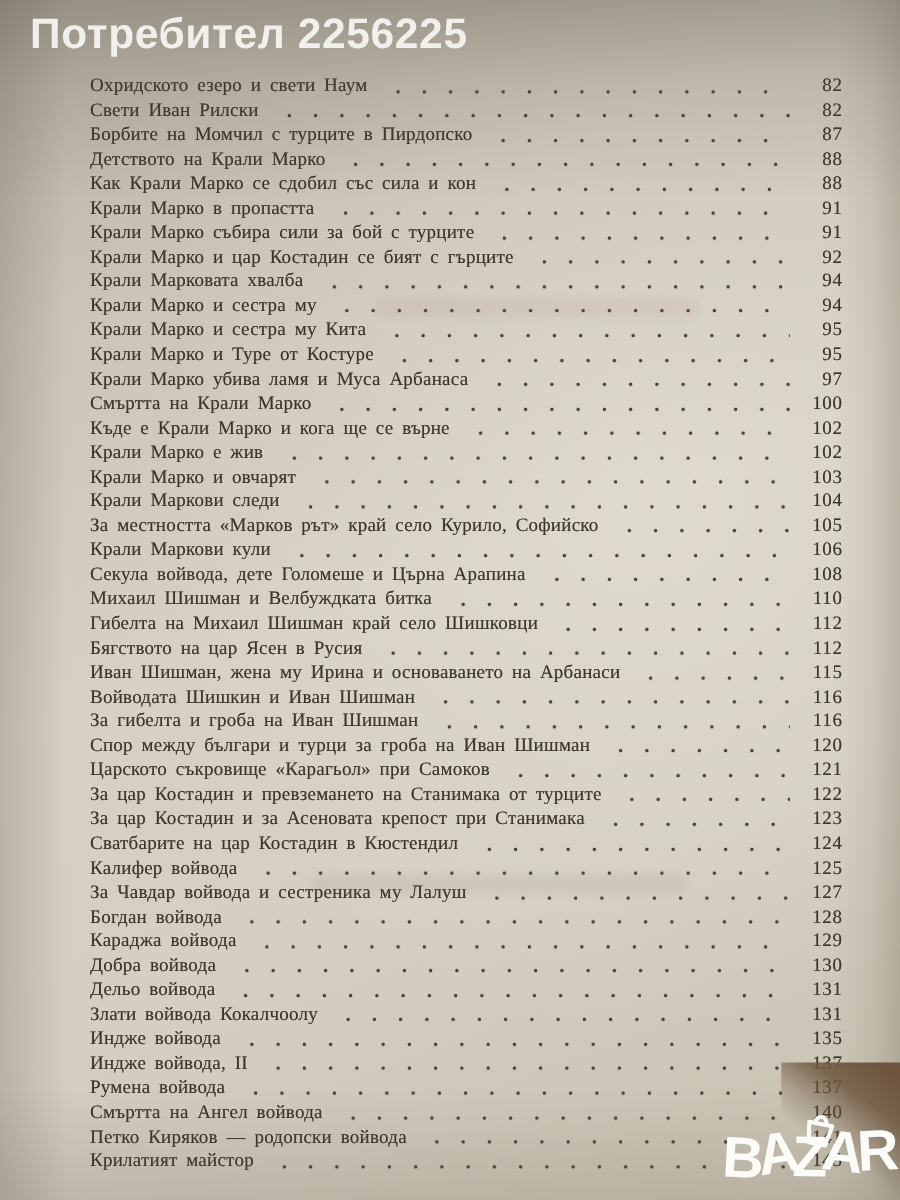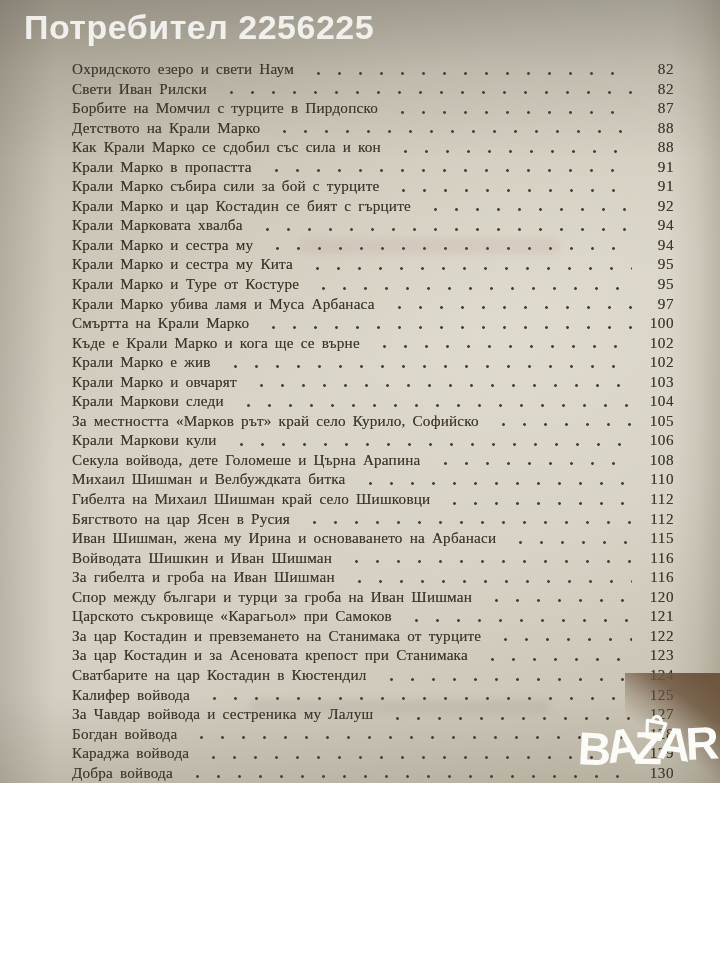--- a/index.html
+++ b/index.html
@@ -1,18 +1,18 @@
 <!DOCTYPE html>
 <html><head>
 <meta charset="utf-8">
 <style>
   html,body{margin:0;padding:0;}
   #photo{
     position:relative;
-    width:720px;height:783px;
+    width:720px;height:960px;
     overflow:hidden;
     background:
       radial-gradient(ellipse at 72% 42%, rgba(255,252,240,0.22), rgba(255,252,240,0) 55%),
       linear-gradient(160deg, #b5ae9f 0%, #cbc5b7 22%, #d6d1c4 48%, #d4cfc2 70%, #c6c0b0 100%);
     font-family:"Liberation Serif", serif;
   }
   
   #shading{
     position:absolute;inset:0;pointer-events:none;
     background:

